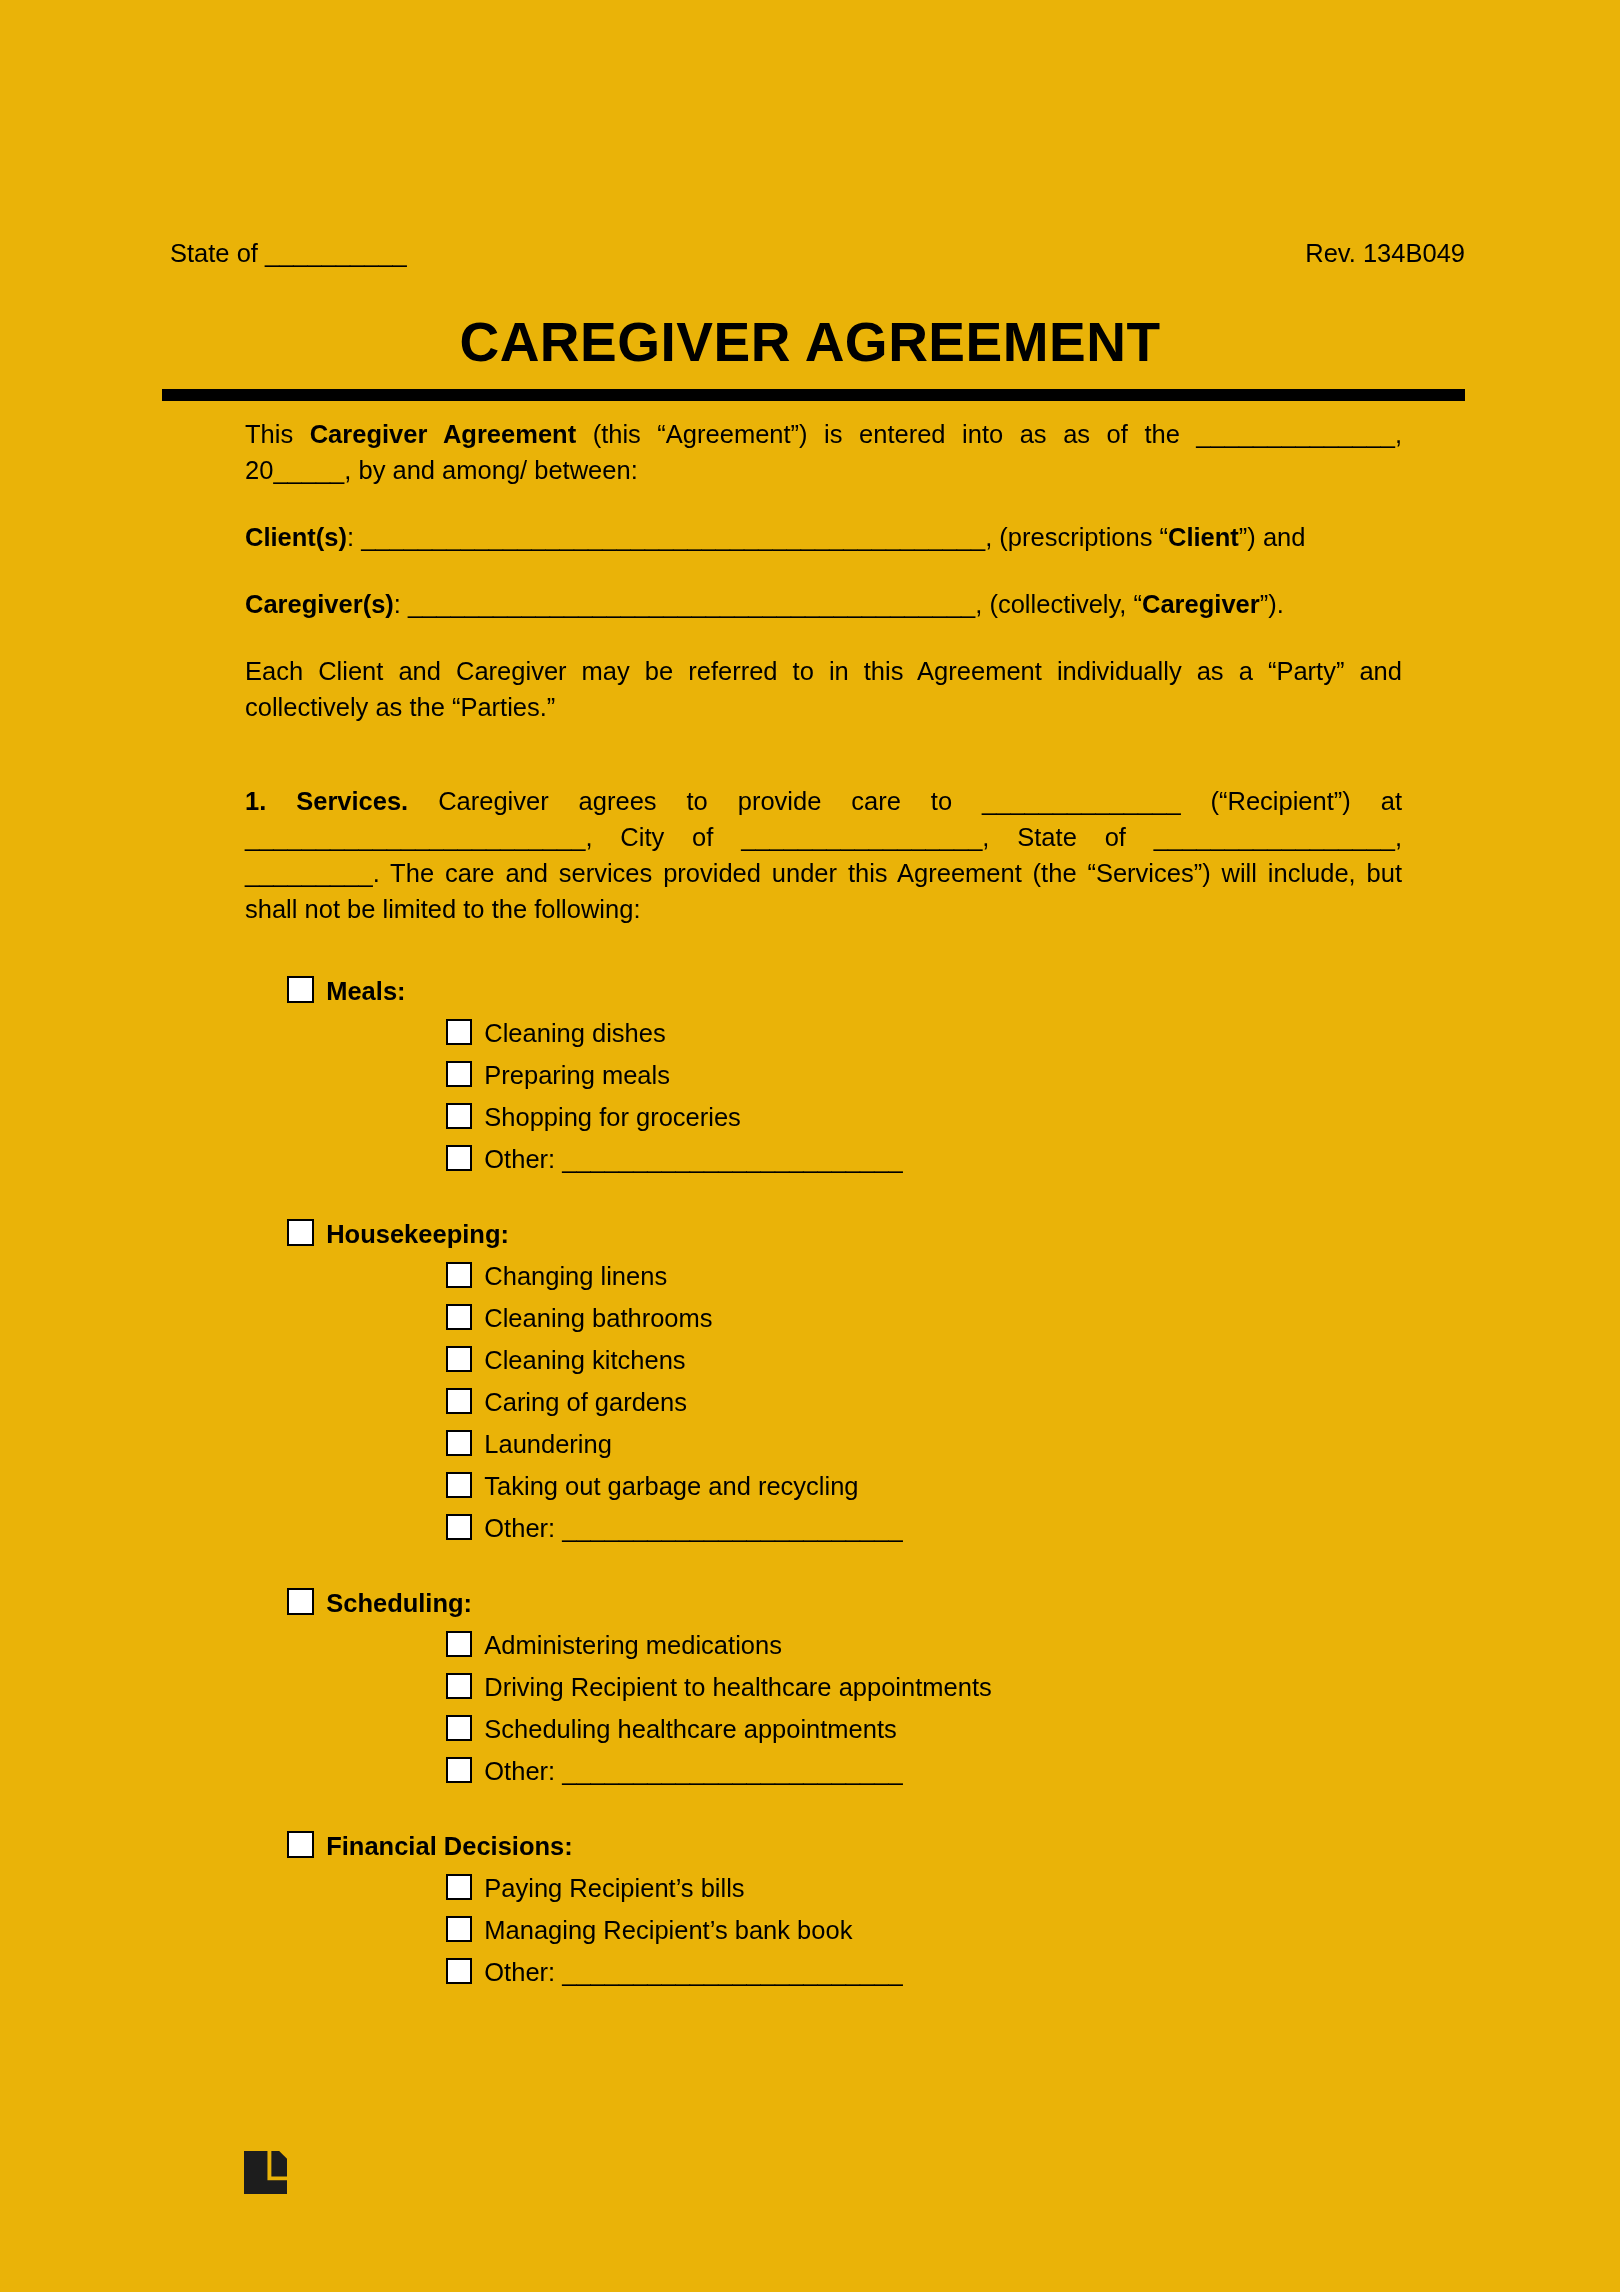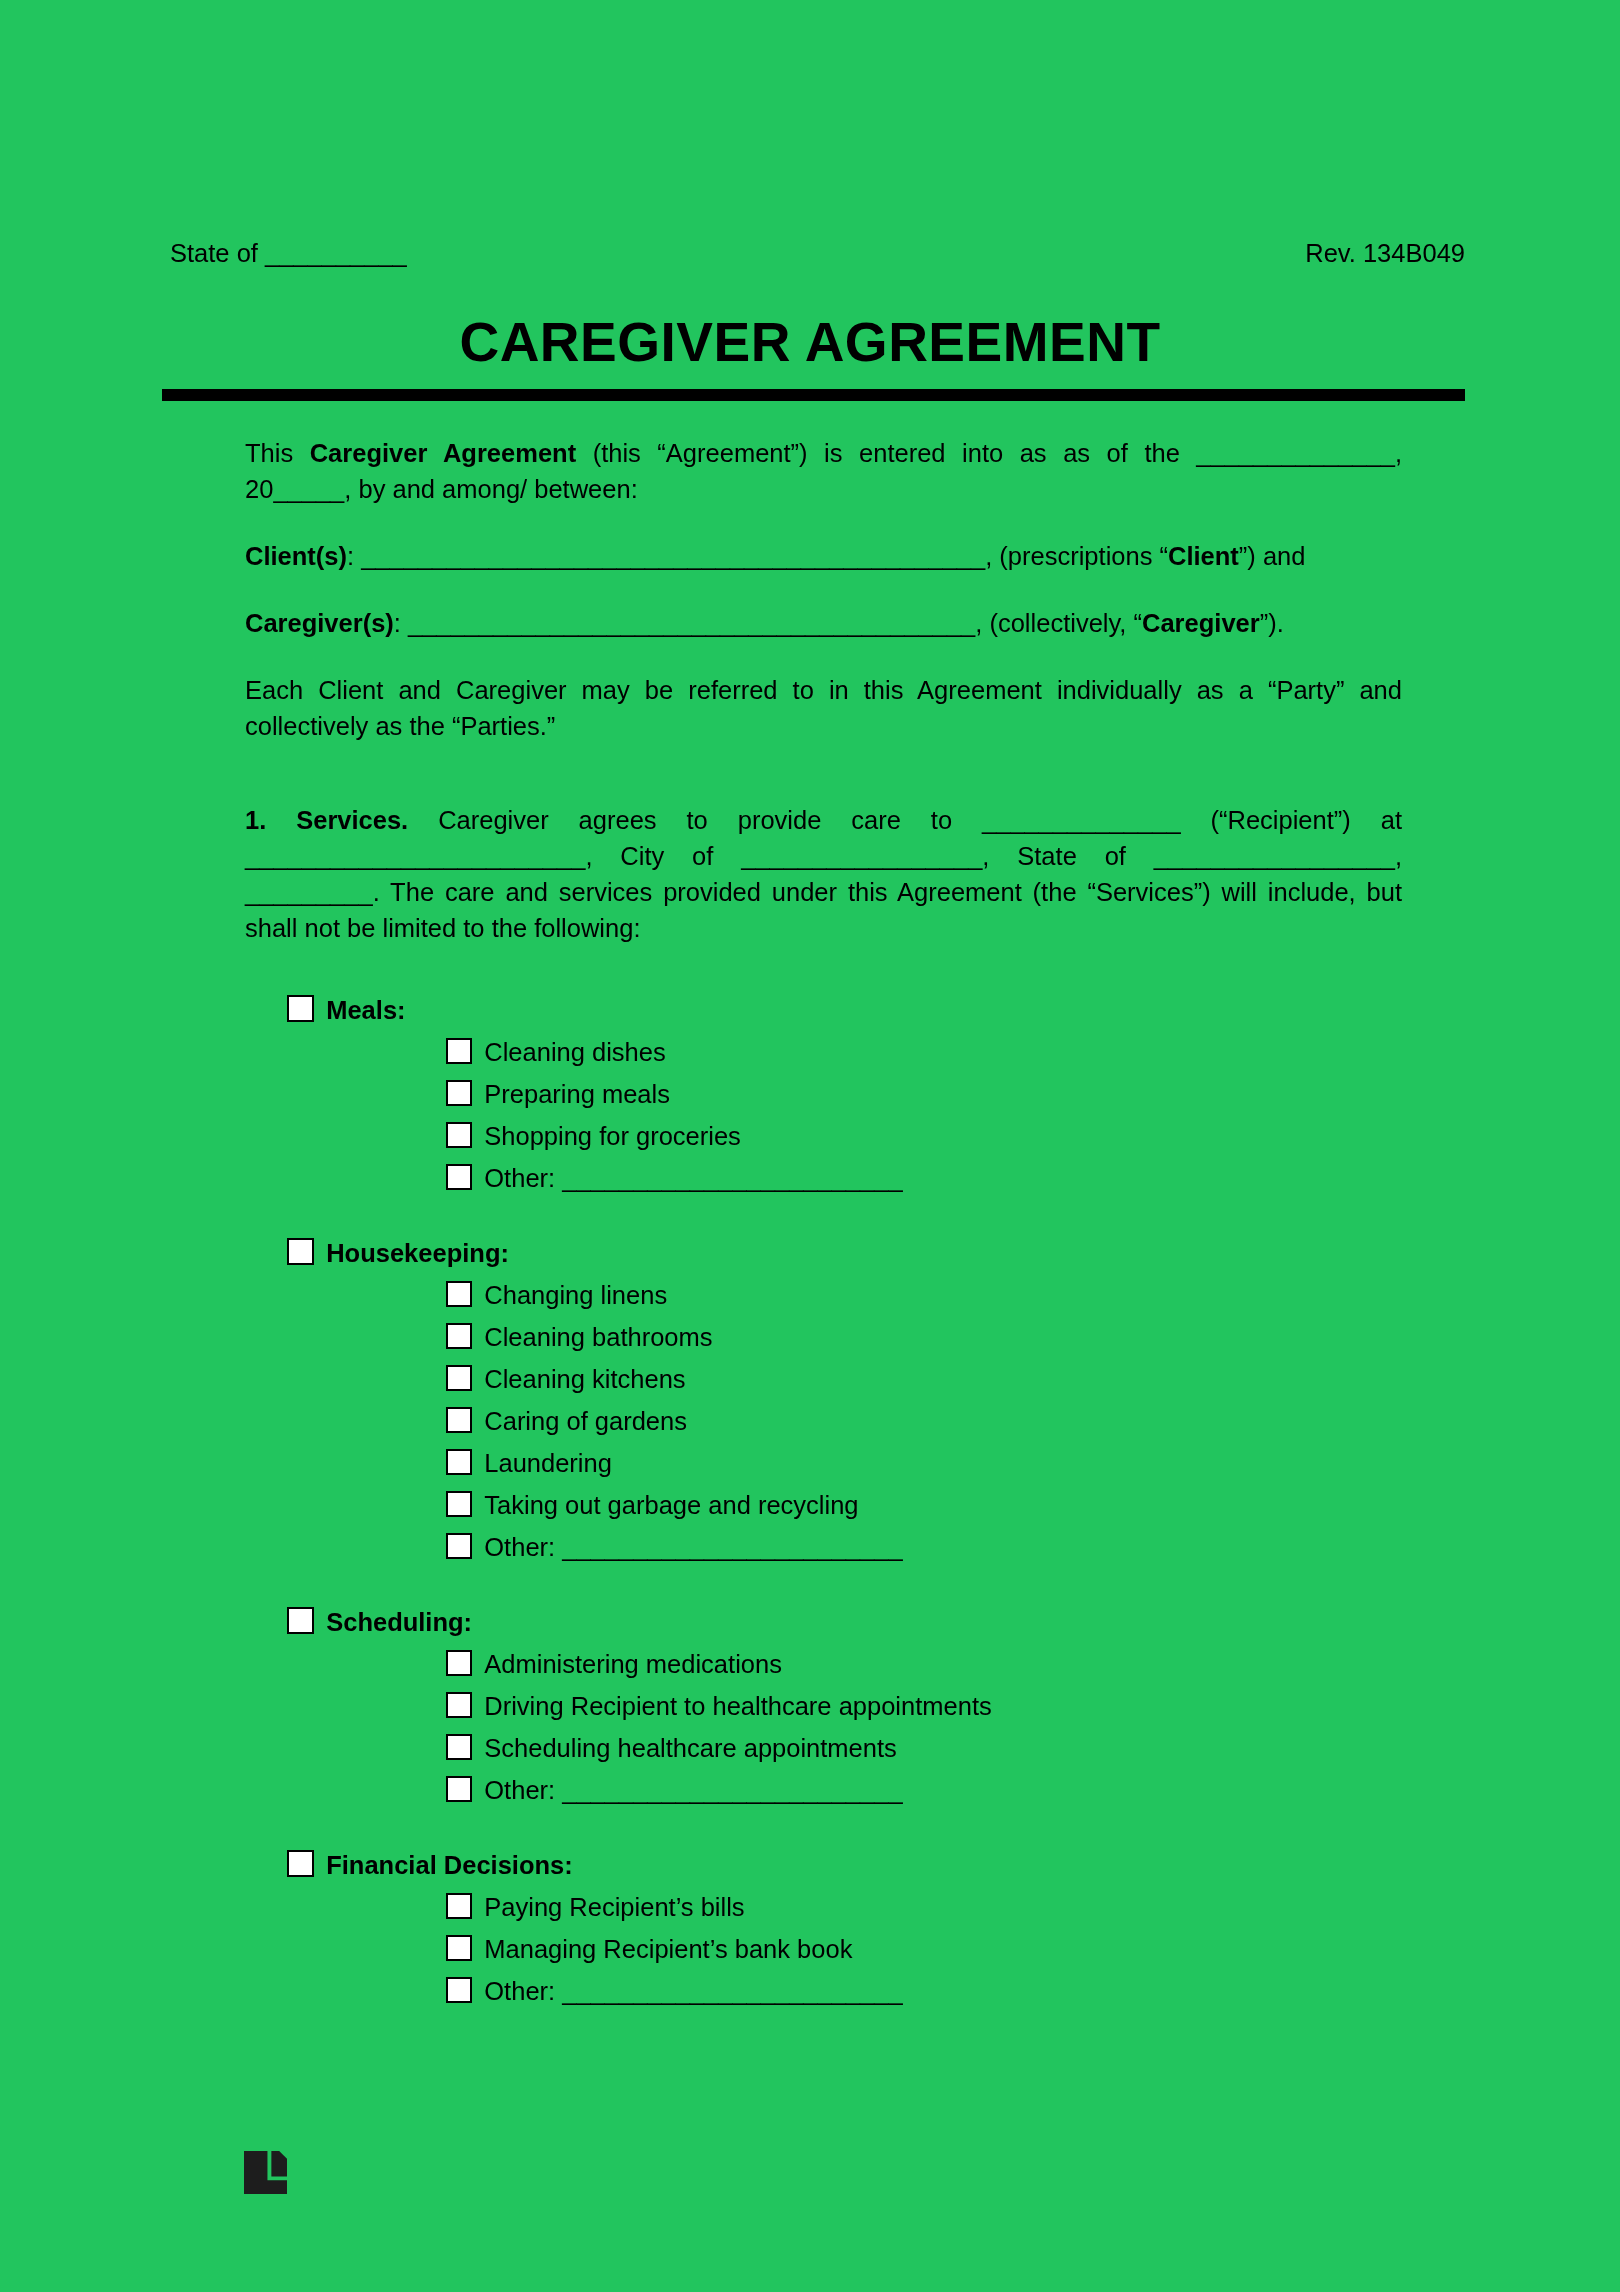--- a/index.html
+++ b/index.html
@@ -1,39 +1,39 @@
 <!DOCTYPE html>
 <html><head>
 <meta charset="utf-8">
 <style>
   html,body{margin:0;padding:0;background:#ffffff;}
   .page{
     position:relative;
     width:1620px;height:2293px;
-    background:#22c55e;color:#000;
+    background:#eab308;color:#000;
     font-family:"Liberation Sans","DejaVu Sans",sans-serif;
     font-size:25.5px;
     overflow:hidden;
   }
   .header-row{
     position:absolute;left:170px;right:155px;top:237px;
     display:flex;justify-content:space-between;align-items:flex-start;
     line-height:33px;
   }
   .doc-title{
     position:absolute;left:0;right:0;top:314px;
     text-align:center;font-size:55px;font-weight:700;line-height:57px;
     letter-spacing:0.5px;
   }
   .title-rule{
     position:absolute;left:162px;right:155px;top:389px;height:11.8px;
     background:#000;
   }
   .content{
-    position:absolute;left:245px;top:435px;width:1157px;
+    position:absolute;left:245px;top:416px;width:1157px;
   }
   .para{
     margin:0 0 31px 0;
     text-align:justify;
     line-height:36px;
   }
   .para.parties{margin-bottom:58px;}
   .para.services{margin-bottom:43px;margin-top:44px;}
   .b{font-weight:700;}
   .check-section{margin:0 0 33px 0;}

